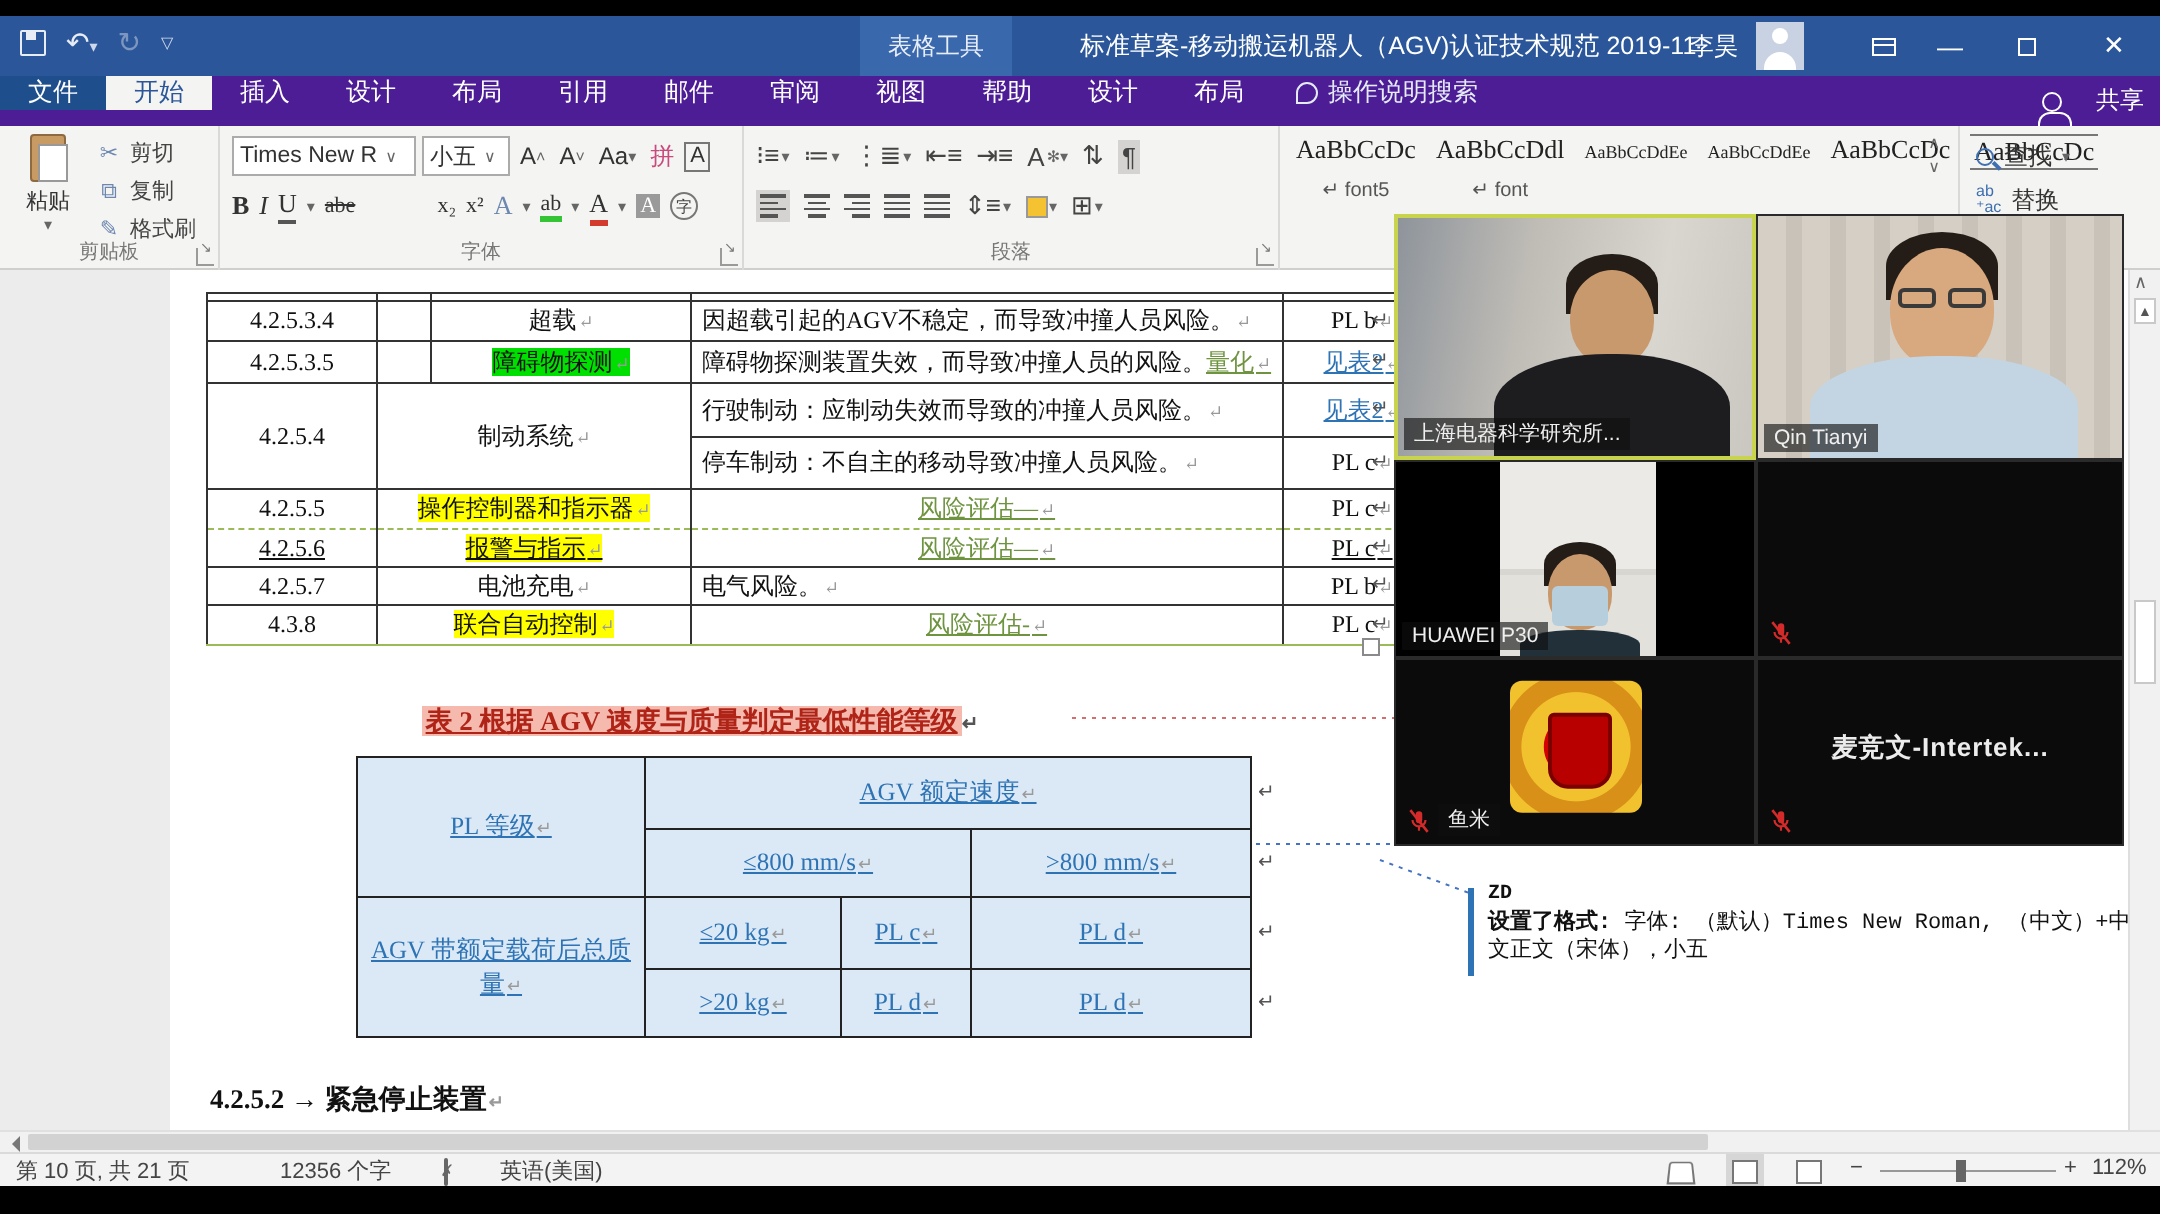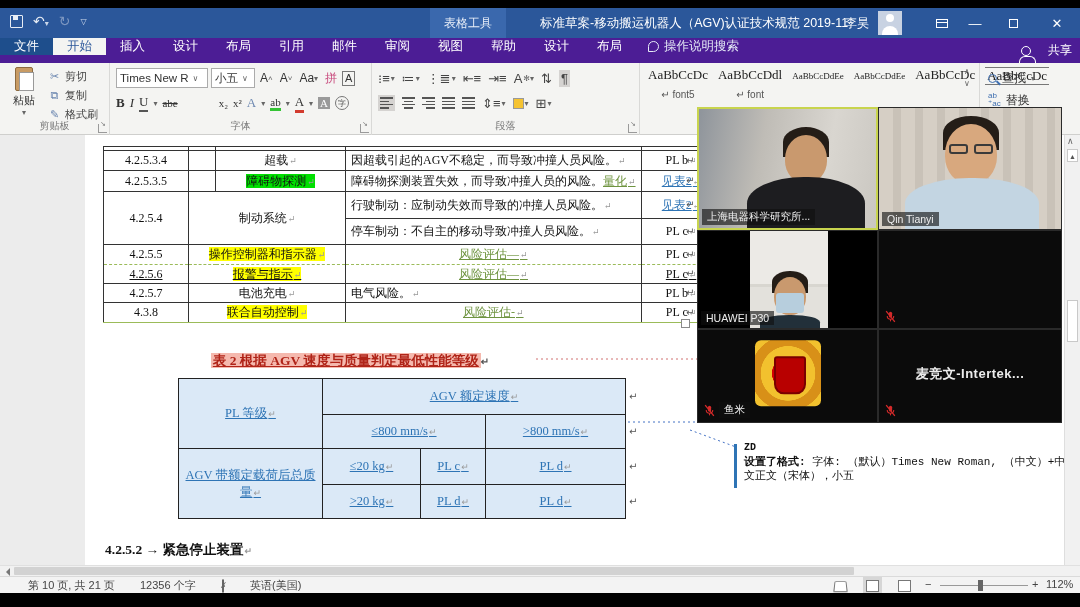--- a/index.html
+++ b/index.html
@@ -538,21 +538,21 @@
       <span class="vs-thumb"></span>
     </div>
   </div>
 
   <div class="hscroll">
     <span class="hs-left"></span>
     <span class="hs-thumb"></span>
   </div>
 
   <div class="statusbar">
-    <span class="sb-item" style="left:8px;margin-left:20px;">第 10 页, 共 21 页</span>
+    <span class="sb-item" style="left:8px;">第 10 页, 共 21 页</span>
     <span class="sb-item" style="left:140px;">12356 个字</span>
     <span class="sb-item proof" style="left:222px; top:3px;"></span>
     <span class="sb-item" style="left:250px;">英语(美国)</span>
     <span class="sb-item viewic book" style="left:834px; top:3px;"></span>
     <span class="sb-item viewic sel" style="left:866px; top:3px;"></span>
     <span class="sb-item viewic" style="left:898px; top:3px;"></span>
     <span class="sb-item" style="left:925px;">−</span>
     <span class="zoomline" style="left:940px; width:88px;"></span>
     <span class="zoomthumb" style="left:978px;"></span>
     <span class="sb-item" style="left:1032px;">+</span>

